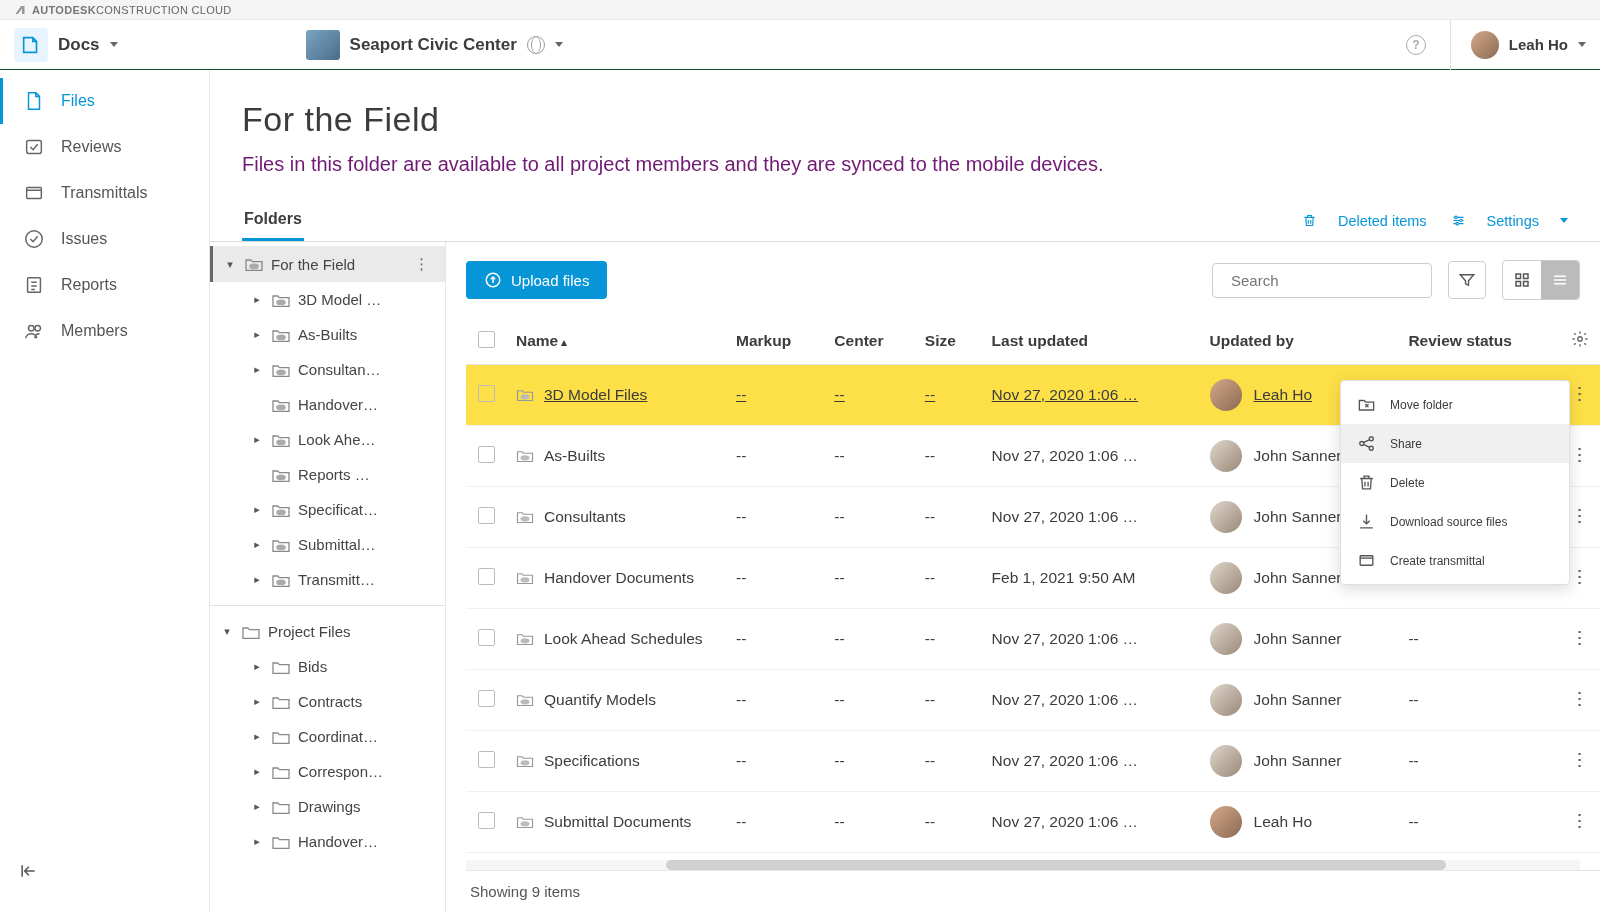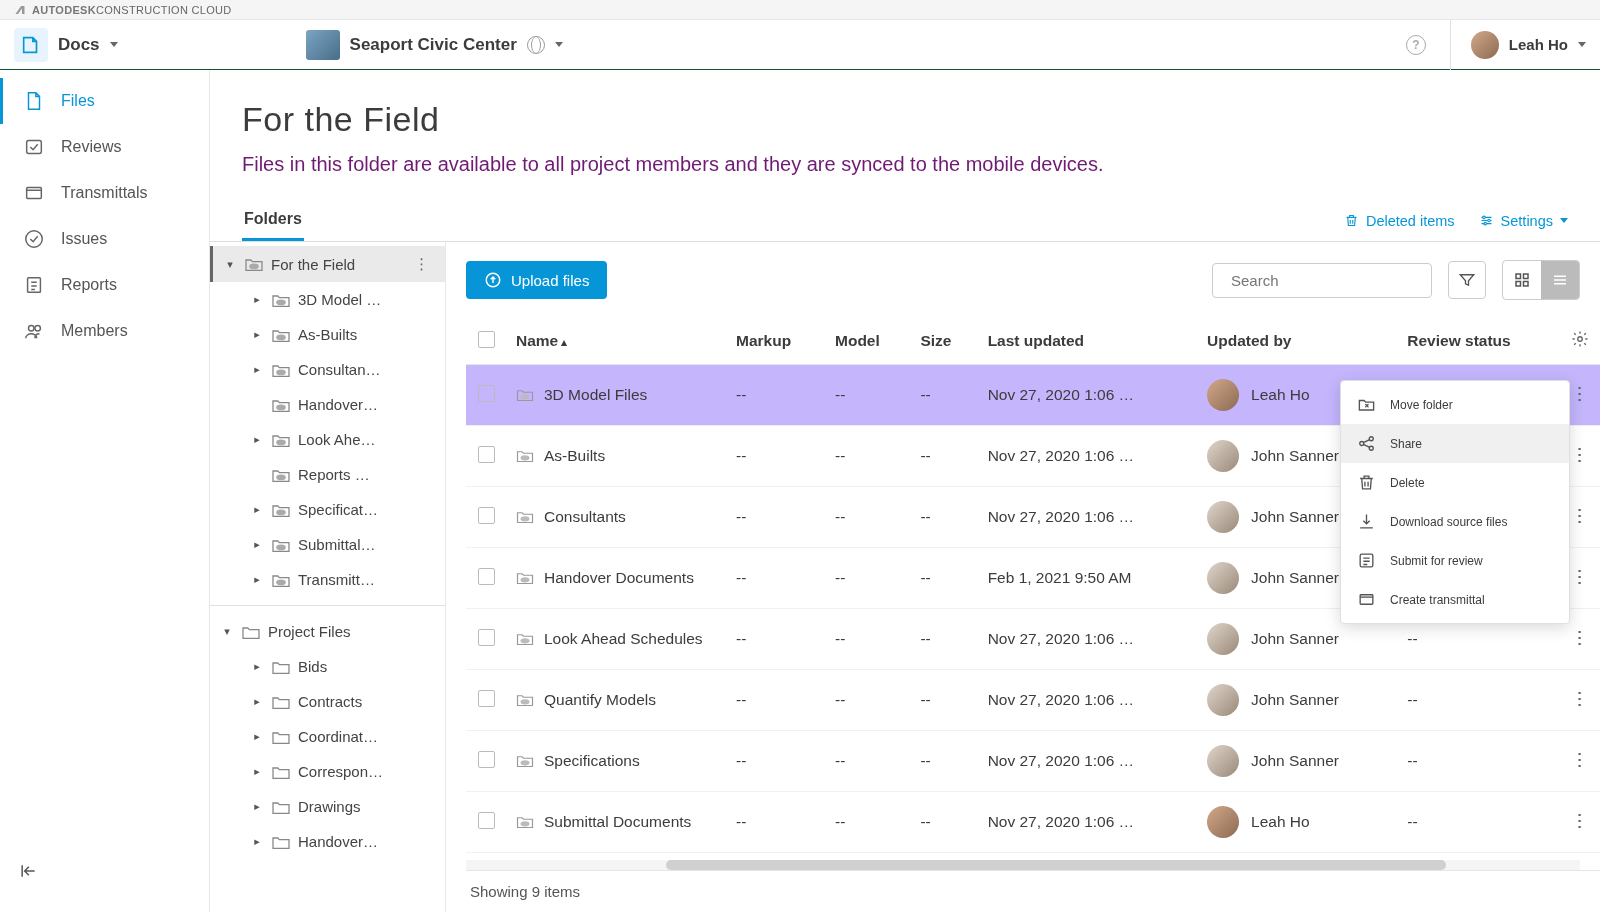--- a/index.html
+++ b/index.html
@@ -39,21 +39,21 @@
 .collapse-btn { position: absolute; bottom: 28px; left: 18px; cursor: pointer; }
 .collapse-btn svg { width: 20px; height: 20px; stroke: #555; fill: none; stroke-width: 1.8; }
 
 .main { flex: 1; display: flex; flex-direction: column; overflow: hidden; }
 .page-head { padding: 30px 32px 14px; }
 .page-title { font-size: 34px; font-weight: 400; margin-bottom: 14px; letter-spacing: .5px; color: #3c3c3c; }
 .page-desc { font-size: 20px; color: #701a75; }
 .tab-row { display: flex; align-items: center; padding: 0 32px; border-bottom: 1px solid #ddd; margin-top: 10px; }
 .tab { padding: 10px 2px; font-size: 16px; font-weight: 600; color: #3c3c3c; border-bottom: 3px solid #0696d7; }
 .tab-actions { margin-left: auto; display: flex; gap: 24px; align-items: center; }
-.link-action { color: #0696d7; font-size: 14.5px; display: flex; align-items: center; gap: 7px; cursor: pointer; }
+.link-action { color: #0696d7; font-size: 14.5px; display: flex; align-items: center; gap: 21px; cursor: pointer; }
 .link-action svg { width: 15px; height: 15px; stroke: #0696d7; fill: none; stroke-width: 1.8; }
 .link-action .caret { border-top-color: #0696d7; }
 
 .content-split { flex: 1; display: flex; overflow: hidden; }
 .tree-panel { width: 236px; border-right: 1px solid #e7e7e7; overflow-y: auto; padding-top: 4px; position: relative; }
 .tree-panel::-webkit-scrollbar { width: 8px; }
 .tree-panel::-webkit-scrollbar-thumb { background: #ccc; border-radius: 4px; }
 .tree-item { display: flex; align-items: center; gap: 7px; padding: 9px 8px 9px 0; font-size: 15px; color: #444; cursor: pointer; white-space: nowrap; overflow: hidden; text-overflow: ellipsis; position: relative; }
 .tree-item.selected { background: #eaeaea; border-left: 3px solid #666; }
 .tree-item .chev { width: 14px; text-align:center; color:#555; font-size:11px; }
@@ -78,21 +78,21 @@
 .view-toggle .seg svg { width: 18px; height: 18px; stroke: #555; fill: none; stroke-width: 2; }
 .view-toggle .seg.on svg { stroke: #fff; }
 
 .table-wrap { flex: 1; overflow: auto; position: relative; }
 table { width: 100%; border-collapse: collapse; }
 th { text-align: left; font-size: 15.5px; font-weight: 600; padding: 12px 10px; color: #3c3c3c; border-bottom: 1px solid #e5e5e5; }
 th.chk, td.chk { width: 40px; padding-left: 12px; }
 th.name-col { width: 220px; }
 th.gear { width: 40px; text-align: center; }
 td { padding: 14px 10px; font-size: 15.5px; border-bottom: 1px solid #f0f0f0; vertical-align: middle; }
-tr.row.sel { background: #c4b5fd; }
+tr.row.sel { background: #fde047; text-decoration: underline; }
 .chk-box { width: 17px; height: 17px; border: 1.5px solid #bbb; border-radius: 2px; display: inline-block; cursor: pointer; }
 .file-ico { width: 18px; height: 15px; margin-right: 10px; vertical-align: -2px; }
 .upd-cell { display: flex; align-items: center; gap: 12px; }
 .upd-cell .avatar { width: 32px; height: 32px; }
 .more-v { cursor: pointer; color: #666; font-size: 18px; letter-spacing: -2px; writing-mode: vertical-lr; line-height: 0; }
 .sort-arrow { font-size: 11px; margin-left: 3px; }
 .table-foot { padding: 12px 4px; font-size: 15px; color: #555; border-top: 1px solid #e5e5e5; }
 .h-scroll { height: 10px; background: #f5f5f5; position: relative; margin-right: 20px; }
 .h-scroll .thumb { position: absolute; left: 200px; width: 780px; height: 10px; background: #d0d0d0; border-radius: 5px; }
 
@@ -396,21 +396,21 @@
           </div>
         </div>
 
         <div class="table-wrap">
           <table>
             <thead>
                 <tr>
               <th class="chk"><span class="chk-box"></span></th>
               <th class="name-col"><span>Name</span><span class="sort-arrow">▴</span></th>
               <th>Markup</th>
-              <th>Model</th>
+              <th>Center</th>
               <th>Size</th>
               <th>Last updated</th>
               <th>Updated by</th>
               <th>Review status</th>
               <th class="gear"><svg width="18" height="18" viewBox="0 0 24 24" fill="none" stroke="#666" stroke-width="1.8">
                       <circle cx="12" cy="12" r="3"></circle>
                       <path d="M12 2v3M12 19v3M4.2 4.2l2.1 2.1M17.7 17.7l2.1 2.1M2 12h3M19 12h3M4.2 19.8l2.1-2.1M17.7 6.3l2.1-2.1"></path>
                     </svg></th>
             </tr>
               </thead>
@@ -614,25 +614,18 @@
       <span>Delete</span>
     </div>
   <div class="ctx-item">
       <svg viewBox="0 0 24 24">
         <path d="M12 3v12m-4-4l4 4 4-4M4 20h16"></path>
       </svg>
       <span>Download source files</span>
     </div>
   <div class="ctx-item">
       <svg viewBox="0 0 24 24">
-        <rect x="4" y="4" width="16" height="16" rx="2"></rect>
-        <path d="M8 9h8M8 13h8M8 17h5"></path>
-      </svg>
-      <span>Submit for review</span>
-    </div>
-  <div class="ctx-item">
-      <svg viewBox="0 0 24 24">
         <rect x="4" y="6" width="16" height="12" rx="1"></rect>
         <path d="M4 9h16"></path>
       </svg>
       <span>Create transmittal</span>
     </div>
 </div>
 
 </body></html>

